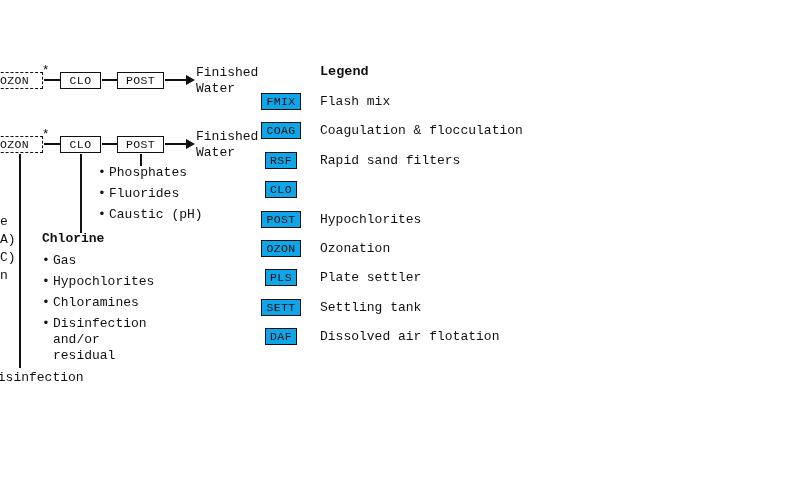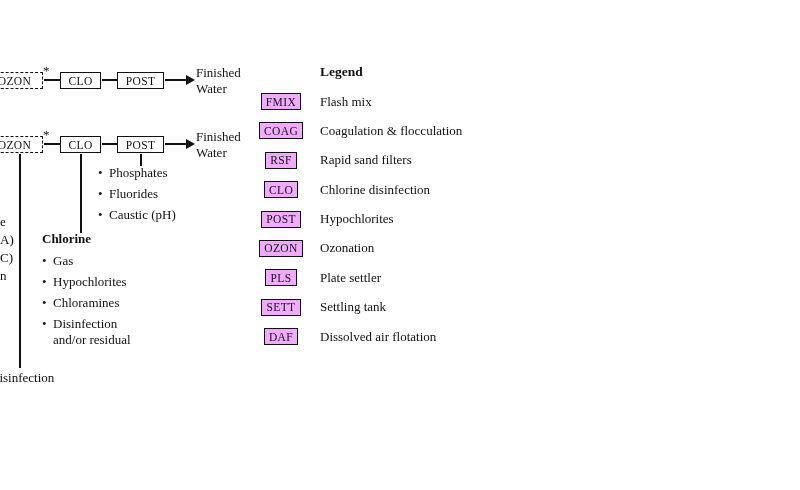--- a/index.html
+++ b/index.html
@@ -1,18 +1,18 @@
 <!DOCTYPE html>
 <html><head>
 <meta charset="utf-8">
 <style>
   html,body{margin:0;padding:0;background:#fff;}
   .stage{
     position:relative;width:800px;height:490px;background:#ffffff;overflow:hidden;
-    font-family:Liberation Serif, serif;color:#111;
+    font-family:Liberation Mono, monospace;color:#111;
   }
   
   .pbox{
     position:absolute;height:15px;border:1.5px solid #111;background:#fff;
     display:flex;align-items:center;justify-content:center;
     font-size:11.5px;letter-spacing:.4px;
   }
   .pbox.dashed{border-style:dashed;}
   .ast{position:absolute;top:-10px;right:-8px;font-size:13px;}
   
@@ -22,21 +22,21 @@
     position:absolute;width:0;height:0;
     border-left:9px solid #111;border-top:5px solid transparent;border-bottom:5px solid transparent;
   }
   .outtext{position:absolute;font-size:13px;line-height:16px;}
   
   .legend-title{position:absolute;left:320px;top:64px;font-size:13.5px;font-weight:bold;}
   .legend{position:absolute;left:256px;top:93px;display:flex;flex-direction:column;gap:12.4px;}
   .lrow{display:flex;align-items:center;}
   .lbox-cell{width:50px;display:flex;justify-content:center;}
   .lbox{
-    border:1.5px solid #111;height:15px;padding:0 4px;background:#f0abfc;
+    border:1.5px solid #111;height:15px;padding:0 4px;background:#0ea5e9;
     display:flex;align-items:center;font-size:11.5px;letter-spacing:.4px;
   }
   .llabel{margin-left:14px;font-size:13px;white-space:nowrap;}
   
   .bullets{position:absolute;margin:0;padding:0;list-style:none;font-size:13px;}
   .bullets li{display:flex;line-height:16px;margin-bottom:5px;}
   .bullets .b{width:11px;flex:0 0 11px;}
   .bullets .t{max-width:100px;}
   .section-title{position:absolute;font-size:13px;font-weight:bold;}
   .frag{position:absolute;left:0;font-size:13px;line-height:14px;}
@@ -148,21 +148,20 @@
     <div class="lrow">
       <span class="lbox-cell">
           <span class="lbox">RSF</span>
         </span>
       <span class="llabel">Rapid sand filters</span>
     </div>
     <div class="lrow">
       <span class="lbox-cell">
           <span class="lbox">CLO</span>
         </span>
-      <span class="llabel">Chlorine disinfection</span>
     </div>
     <div class="lrow">
       <span class="lbox-cell">
           <span class="lbox">POST</span>
         </span>
       <span class="llabel">Hypochlorites</span>
     </div>
     <div class="lrow">
       <span class="lbox-cell">
           <span class="lbox">OZON</span>

